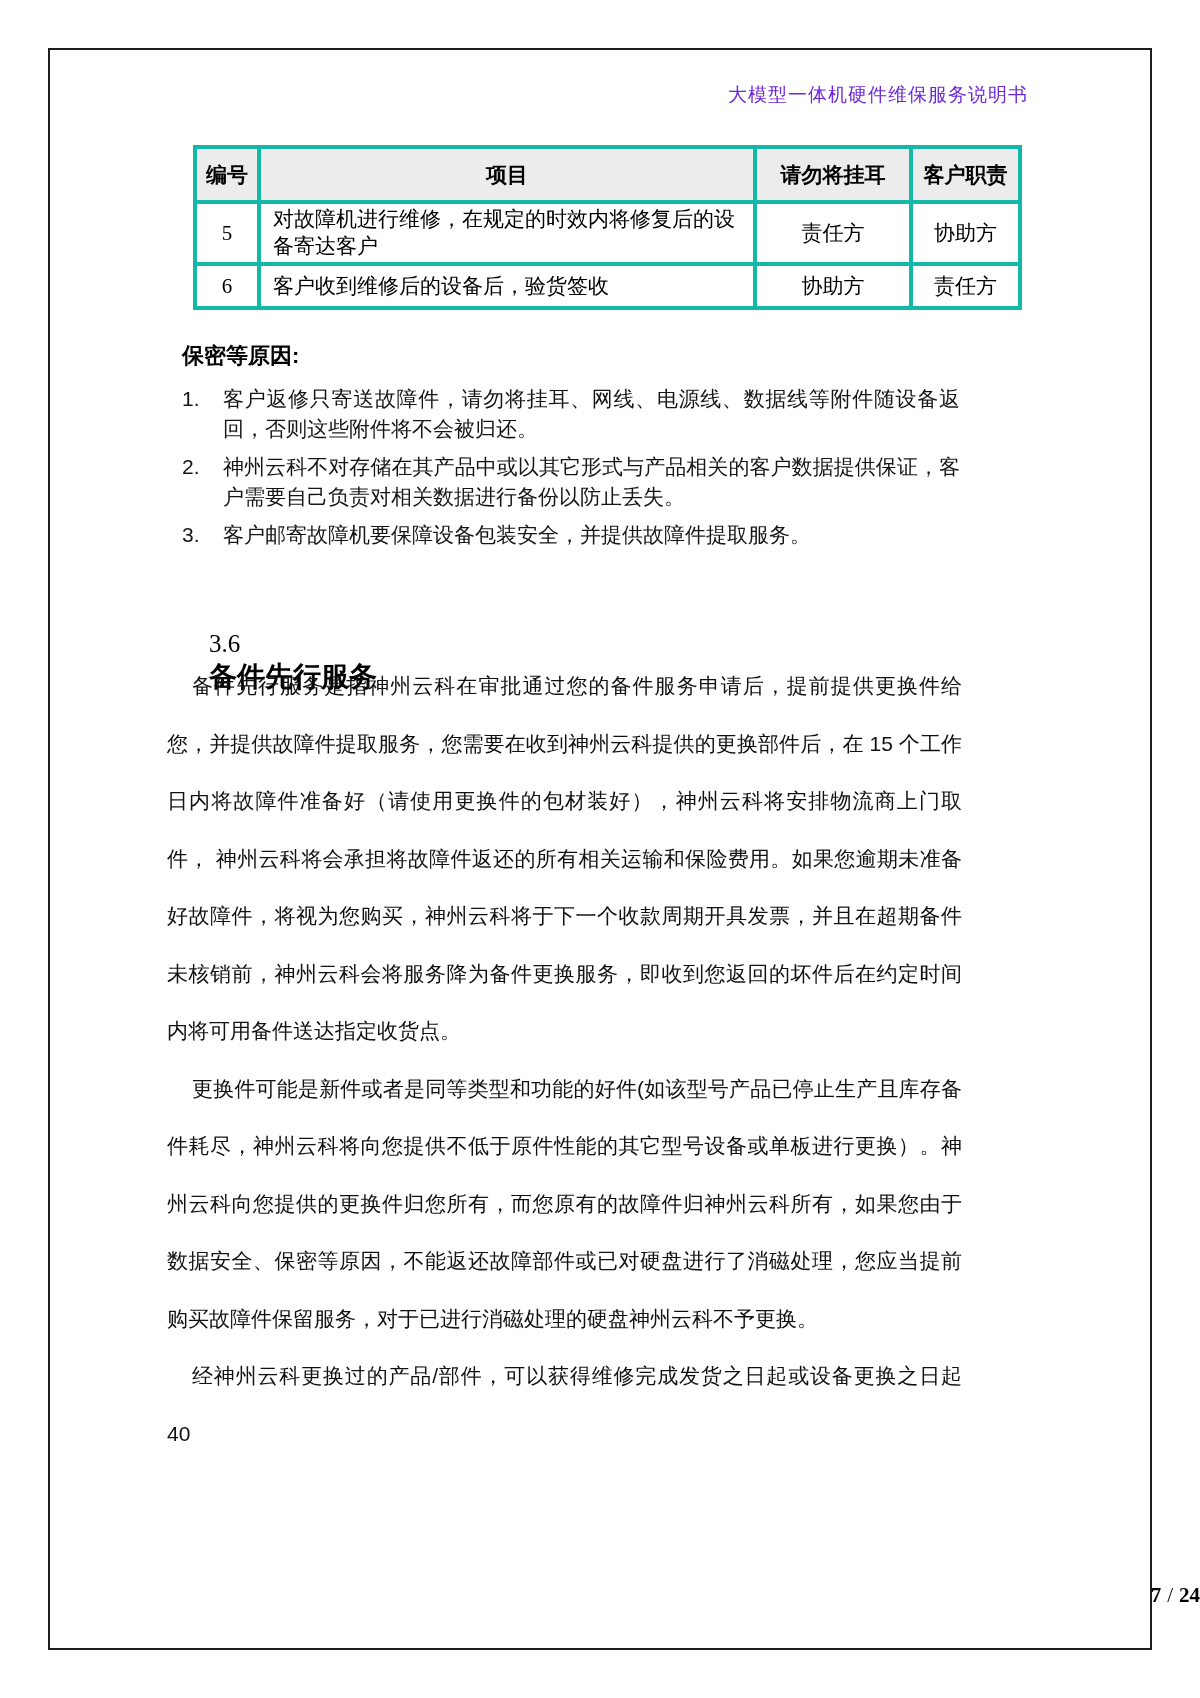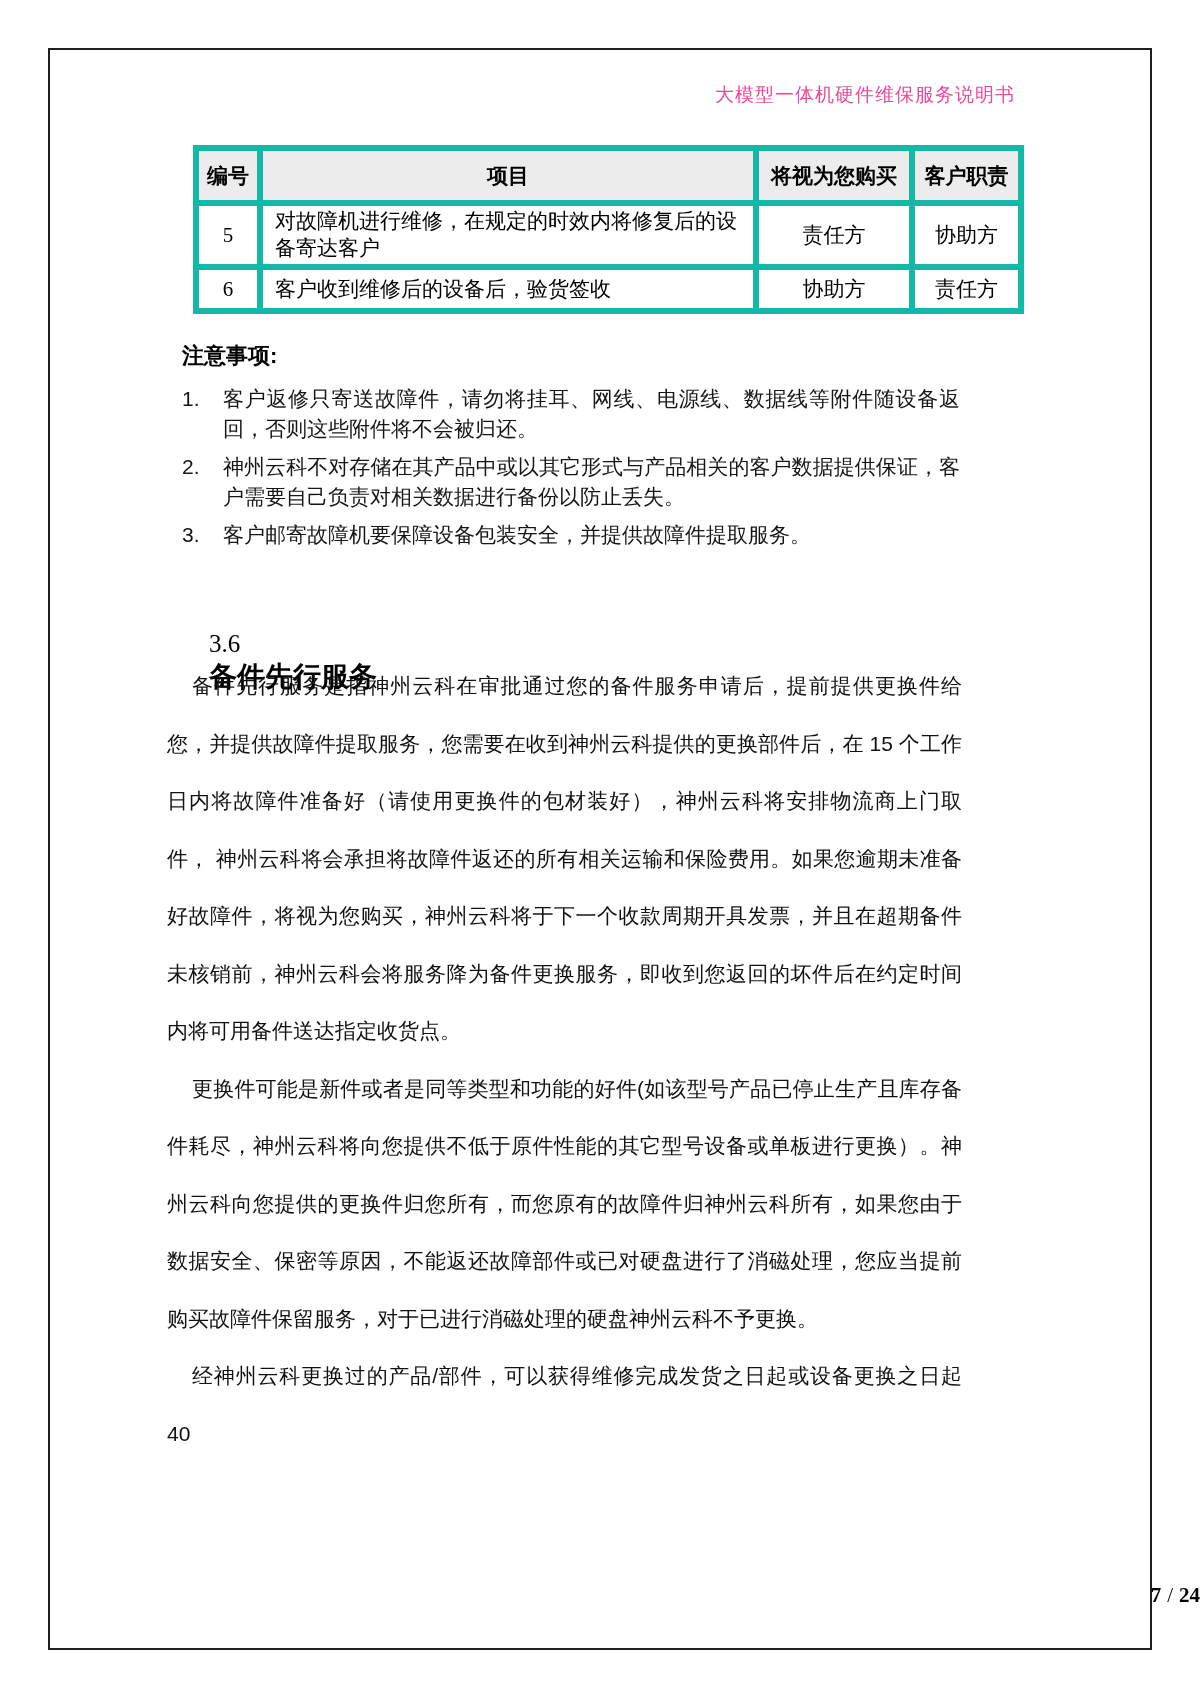--- a/index.html
+++ b/index.html
@@ -14,41 +14,41 @@
   }
   .page-border {
     position: absolute;
     left: 48px; top: 48px;
     width: 1104px; height: 1602px;
     border: 2px solid #1f1f1f;
     background: #ffffff;
   }
   .header-title {
     position: absolute;
-    left: 185px; top: 82px;
+    left: 198px; top: 82px;
     width: 830px;
     text-align: right;
     font-family: Liberation Serif, serif;
     font-size: 19px;
     letter-spacing: 1px;
-    color: #ec4899;
+    color: #6d28d9;
   }
   .resp-table {
     position: absolute;
     left: 193px; top: 145px;
     width: 825px;
     border-collapse: collapse;
     table-layout: fixed;
     font-family: "Liberation Serif", serif;
     font-size: 21px;
     color: #000;
     border: 3px solid #1a1a1a;
   }
   .resp-table th, .resp-table td {
-    border: 6px solid #14b8a6;
+    border: 4px solid #14b8a6;
     text-align: center;
     vertical-align: middle;
     overflow: hidden;
   }
   .resp-table thead th {
     background: #ececec;
     font-weight: bold;
     height: 55px;
     border-bottom: 3px solid #1a1a1a;
   }
@@ -144,42 +144,42 @@
     <colgroup>
       <col style="width:64px">
       <col style="width:496px">
       <col style="width:156px">
       <col style="width:109px">
     </colgroup>
     <thead>
       <tr>
         <th>编号</th>
         <th>项目</th>
-        <th>将视为您购买</th>
+        <th>请勿将挂耳</th>
         <th>客户职责</th>
       </tr>
     </thead>
     <tbody>
       <tr class="row-5">
         <td>5</td>
         <td class="cell-item">对故障机进行维修，在规定的时效内将修复后的设备寄达客户</td>
         <td>责任方</td>
         <td>协助方</td>
       </tr>
       <tr class="row-6">
         <td>6</td>
         <td class="cell-item">客户收到维修后的设备后，验货签收</td>
         <td>协助方</td>
         <td>责任方</td>
       </tr>
     </tbody>
   </table>
 
   <div class="notes">
-    <div class="notes-heading">注意事项:</div>
+    <div class="notes-heading">保密等原因:</div>
     <div class="note-item">
       <span class="note-num">1.</span>
       <span class="note-text">客户返修只寄送故障件，请勿将挂耳、网线、电源线、数据线等附件随设备返回，否则这些附件将不会被归还。</span>
     </div>
     <div class="note-item">
       <span class="note-num">2.</span>
       <span class="note-text">神州云科不对存储在其产品中或以其它形式与产品相关的客户数据提供保证，客户需要自己负责对相关数据进行备份以防止丢失。</span>
     </div>
     <div class="note-item">
       <span class="note-num">3.</span>

